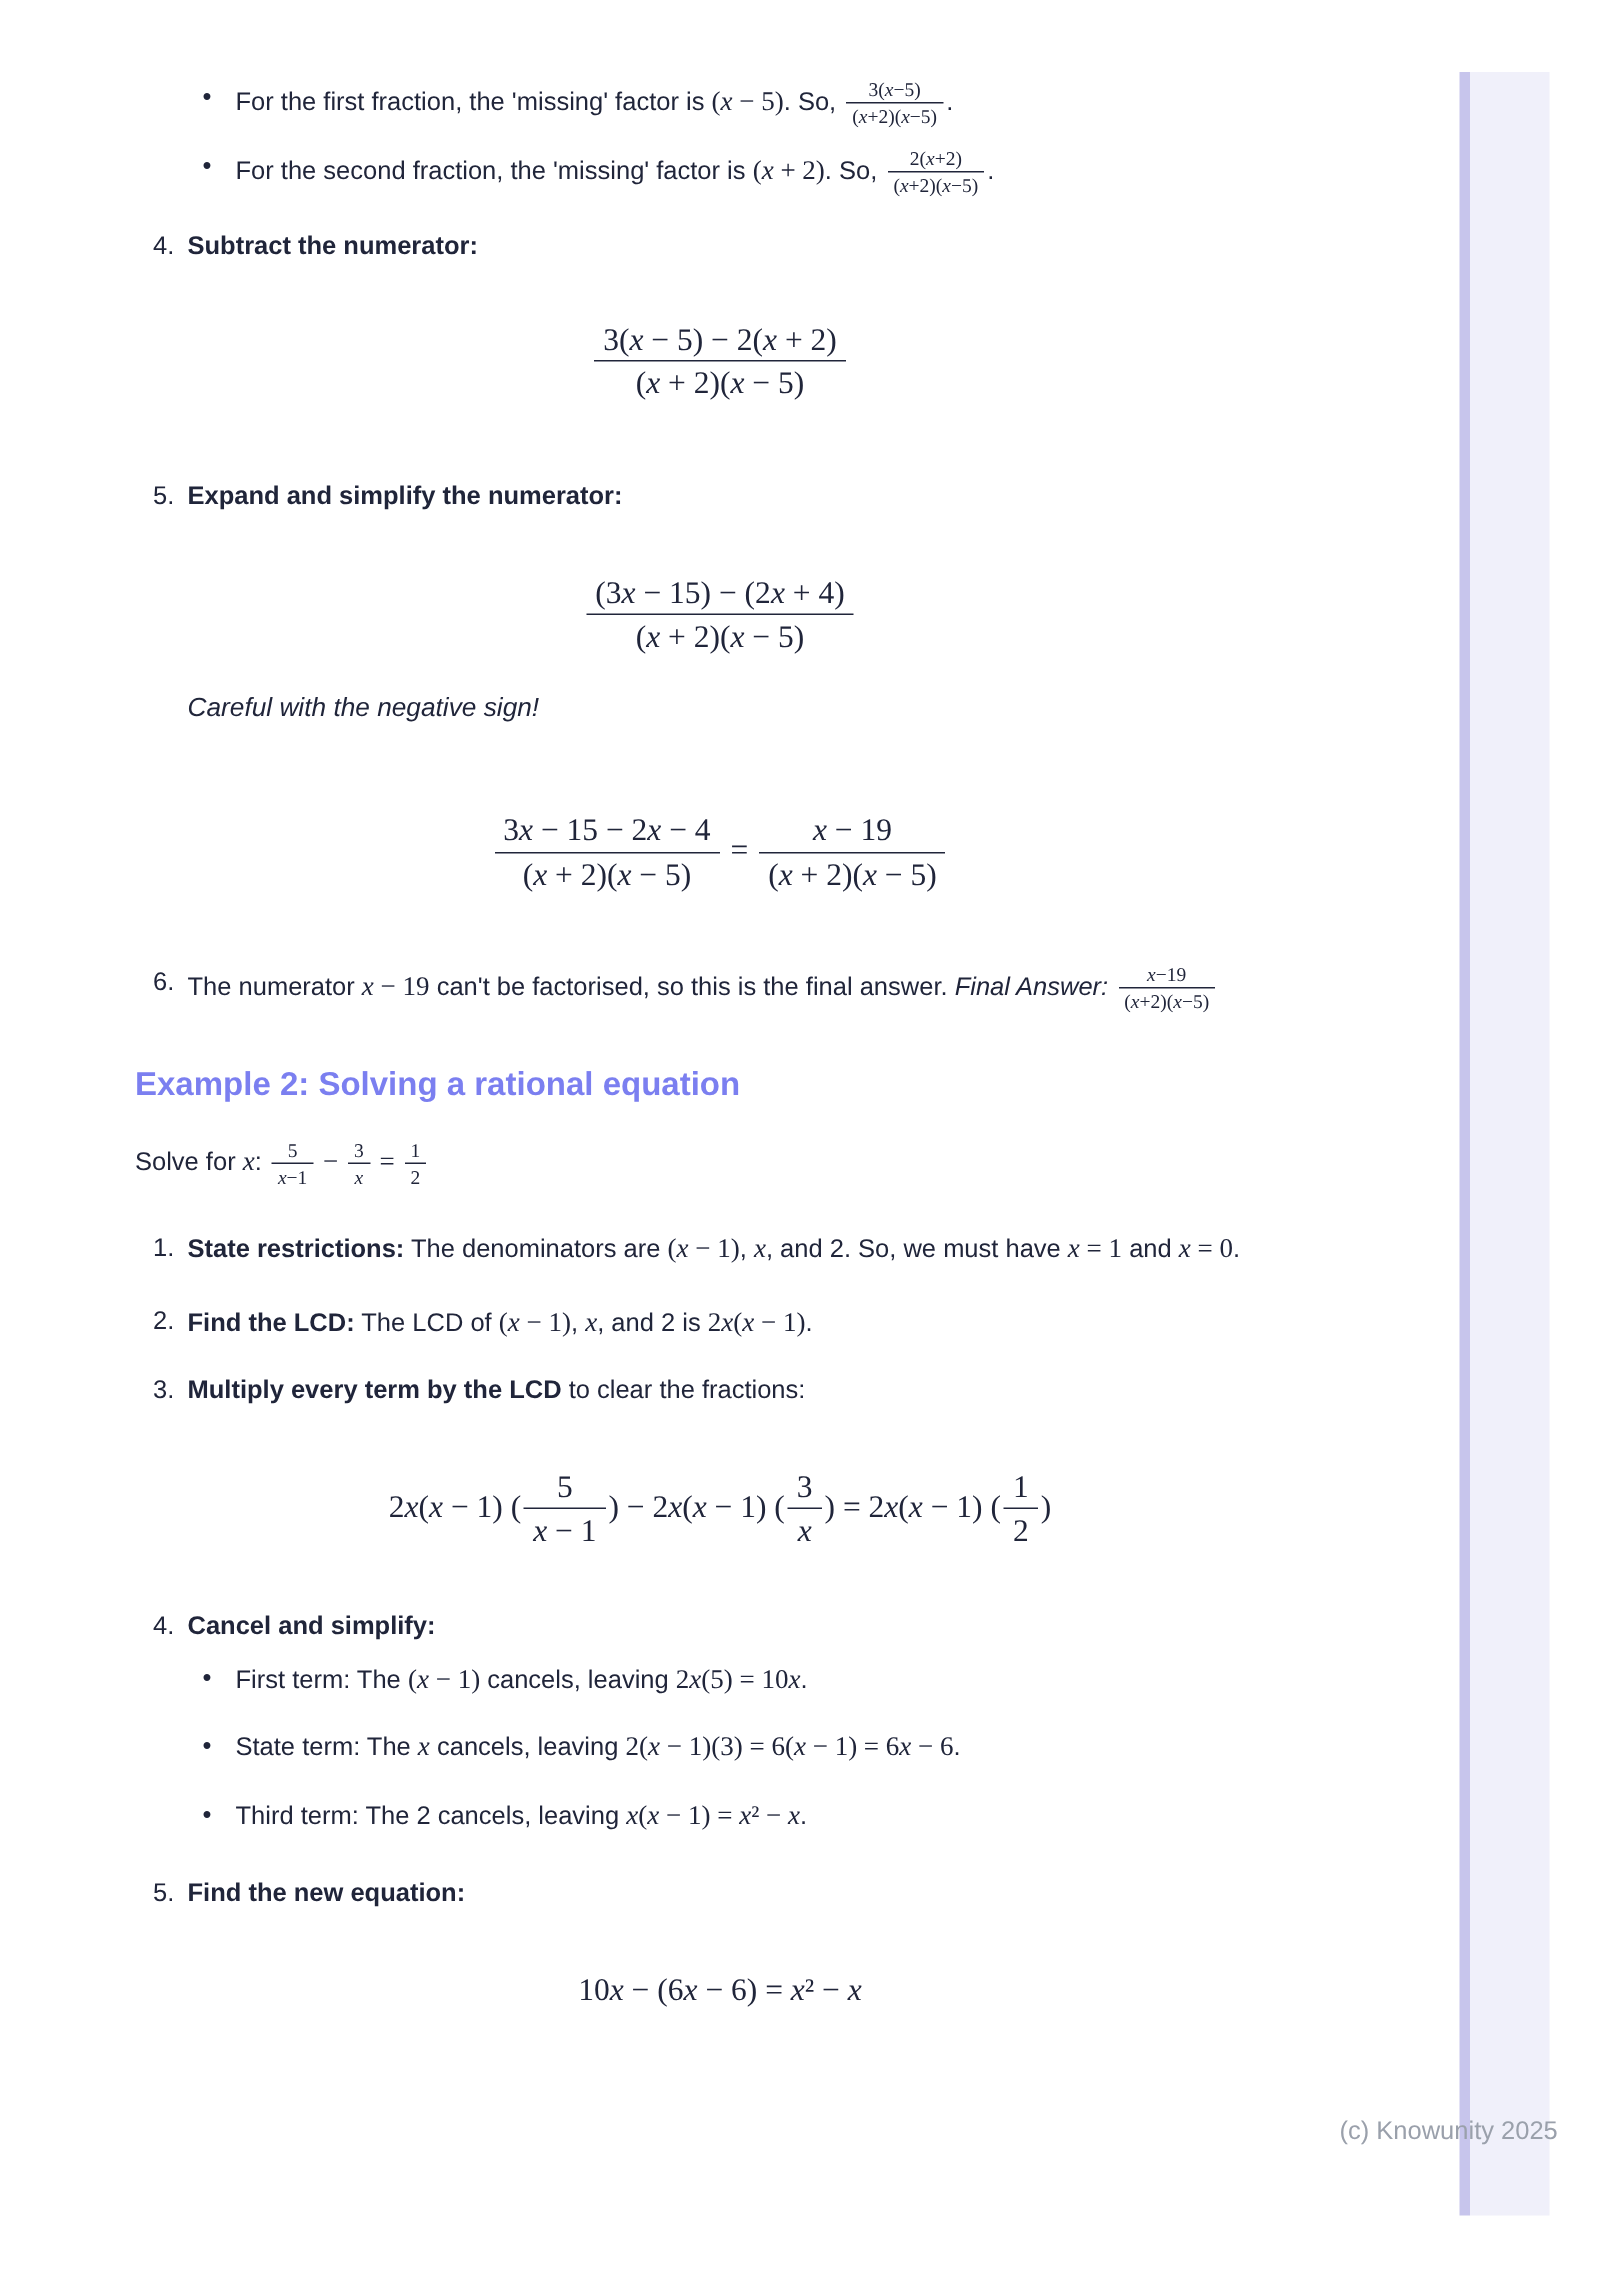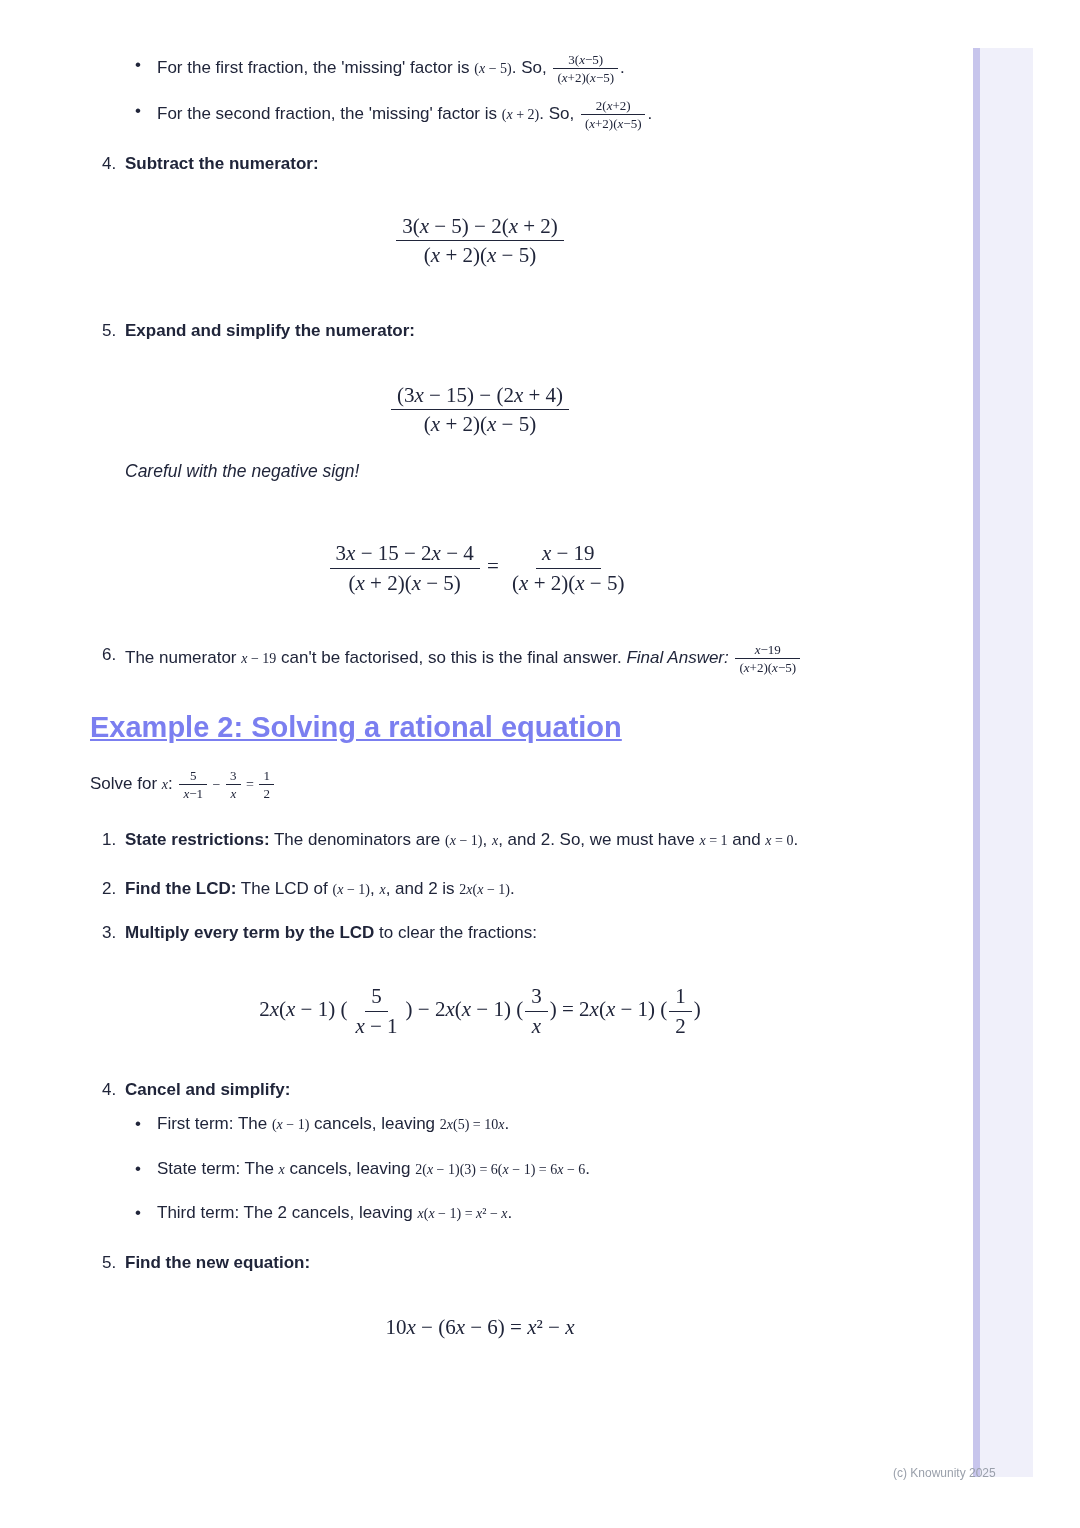--- a/index.html
+++ b/index.html
@@ -22,21 +22,21 @@
     left: 90px;
     top: 46px;
     width: 780px;
   }
   
   .seg-t { }
   .seg-b { font-weight: 700; }
   .seg-i { font-style: italic; }
   .seg-m {
     font-family: "Liberation Serif", serif;
-    font-size: 14px;
+    font-size: 18px;
   }
   .seg-m i { font-style: italic; }
   
   .frac {
     display: inline-flex;
     flex-direction: column;
     text-align: center;
     vertical-align: middle;
     font-family: "Liberation Serif", serif;
     line-height: 1.18;
@@ -46,21 +46,21 @@
     border-bottom: 1.4px solid currentColor;
     padding: 0 4px 1px;
     display: block;
     font-family: Liberation Serif, serif;
   }
   .frac .den {
     padding: 1px 4px 0;
     display: block;
   }
   .frac-sm { font-size: 13px; }
-  .frac-lg { font-size: 21px; align-items: center; }
+  .frac-lg { font-size: 21px; }
   .frac-lg .num { padding: 0 6px 2px; }
   .frac-lg .den { padding: 2px 6px 0; }
   
   .bullet-li { display: flex; align-items: flex-start; }
   .bullet-li .dot {
     flex: 0 0 22px;
     margin-left: 45px;
     font-size: 17px;
   }
   .bullet-li .li-text { flex: 1 1 auto; }
@@ -74,25 +74,24 @@
   
   .equation {
     text-align: center;
     font-family: "Liberation Serif", serif;
     font-size: 21px;
   }
   .equation .seg-m { font-size: 21px; }
   
   h2.example-heading {
     color: var(--accent, #7b7ff0);
-    font-size: 29px;
+    font-size: 22px;
     line-height: 1.25;
     font-weight: 700;
     margin: 34px 0 0 0;
-    text-decoration: underline;
   }
   .note {
     margin-top: 21px;
     padding-left: 35px;
     font-size: 17.5px;
   }
   
   .intro-bullets { margin-top: 6px; }
   .intro-bullets .bullet-li { margin-bottom: 12px; }
   .step-a4 { margin-top: 20px; }
@@ -125,22 +124,22 @@
     left: 973px;
     top: 48px;
     width: 7px;
     height: 1429px;
     background: var(--strip-line, #c7c5ec);
   }
   
   .copyright {
     position: absolute;
     left: 893px;
-    top: 1464px;
-    font-size: 12px;
+    top: 1408px;
+    font-size: 17px;
     color: var(--muted, #9aa0ab);
     z-index: 5;
     white-space: nowrap;
   }
 </style>
 </head>
 <body>
 
 <div class="content">
 

